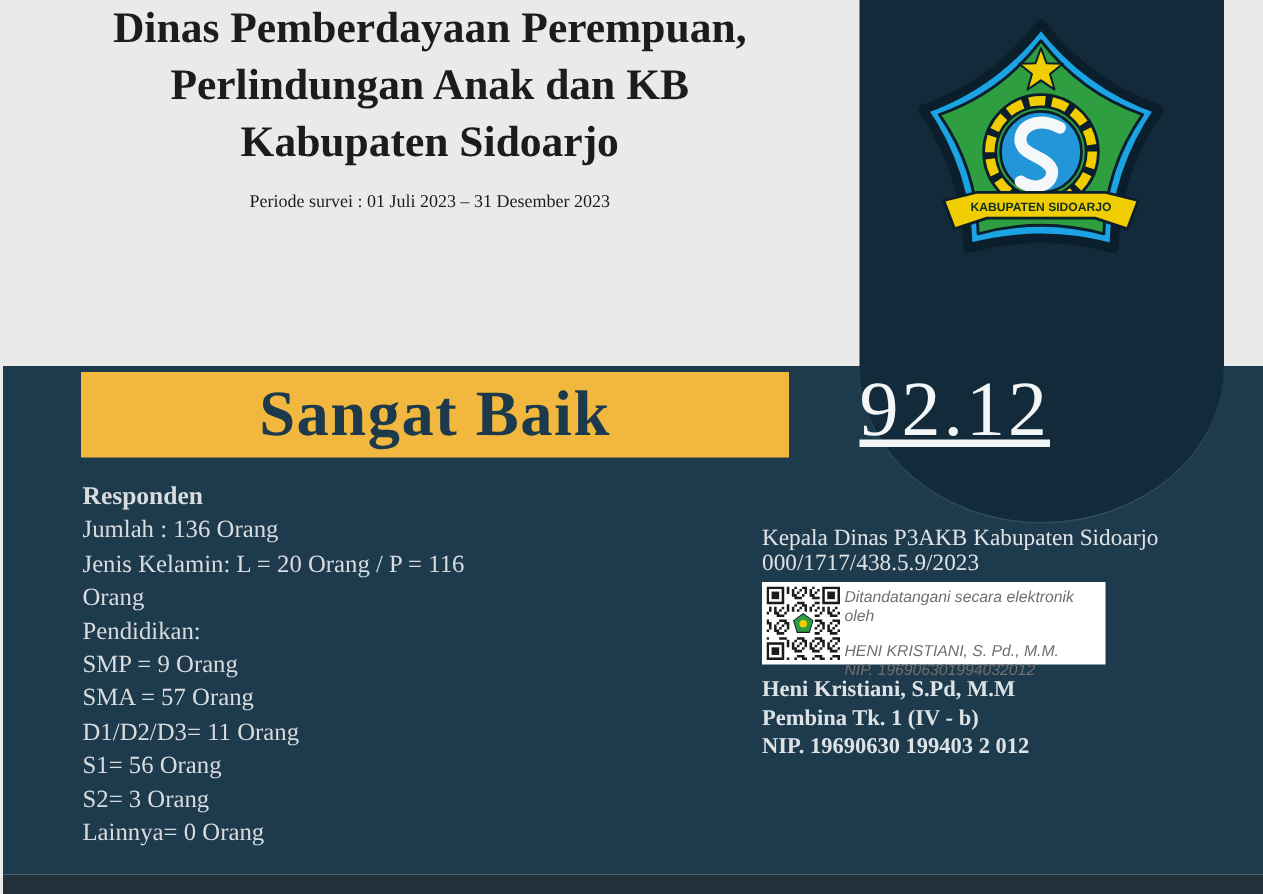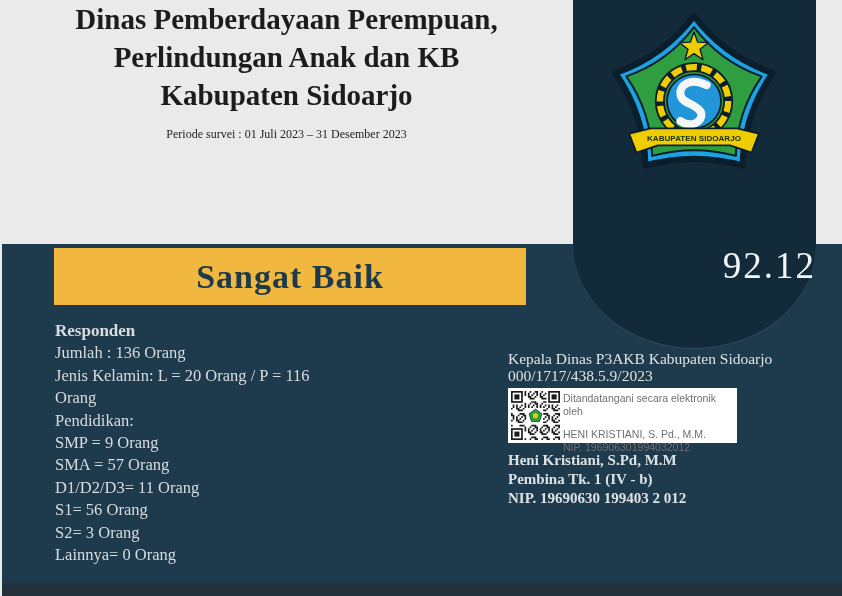--- a/index.html
+++ b/index.html
@@ -22,58 +22,58 @@
   .panel{
     position:absolute;left:573px;top:0;width:243px;height:348px;
     background:#132a3b;
     border-bottom-left-radius:122px 104px;
     border-bottom-right-radius:122px 104px;
     box-shadow:0 1px 0 rgba(150,190,210,0.15);
     z-index:3;
   }
   .panel .emblem{position:absolute;left:31px;top:11px;}
   .panel .score{
-    position:absolute;left:0;top:244px;width:100%;text-align:right;
-    color:#f2f6f7;font-size:37px;letter-spacing:2px;
+    position:absolute;left:0;top:244px;width:100%;text-align:left;
+    color:#f2f6f7;font-size:52px;letter-spacing:2px;text-decoration:underline;
   }
   
   .body-bg{
     position:absolute;left:2px;top:244px;width:840px;height:339px;
     background:#1e3a4d;z-index:1;
   }
   .bottom-strip{
     position:absolute;left:2px;top:583px;width:840px;height:13px;
     background:#22313a;z-index:1;
   }
   
   .banner{
     position:absolute;left:54px;top:248px;width:472px;height:57px;
     background:#f1b73e;z-index:2;
     display:flex;align-items:center;justify-content:center;
-    color:#1d3a4c;font-size:34px;font-weight:700;letter-spacing:1px;
+    color:#1d3a4c;font-size:43px;font-weight:700;letter-spacing:1px;
   }
   
   .respondents{
     position:absolute;left:55px;top:320px;width:430px;z-index:2;
     color:#d9dcde;font-size:16.5px;line-height:22.4px;
   }
   .respondents .resp-heading{font-weight:700;font-size:17px;}
   
   .signature{
     position:absolute;left:508px;top:350px;width:295px;z-index:4;
     color:#dfe3e4;font-size:15.5px;line-height:17px;
   }
   .stamp{
     margin-top:4px;width:229px;height:55px;background:#ffffff;
     display:flex;align-items:flex-start;
   }
   .stamp .qr{margin:3px;flex:0 0 auto;}
   .stamp .stamp-text{
     font-family:"Liberation Sans", sans-serif;color:#707070;
-    font-size:10.5px;line-height:13px;padding-top:4px;
+    font-size:10.5px;line-height:13px;padding-top:4px;font-style:italic;
   }
   .stamp .stamp-line1{margin-bottom:10px;}
   .signer{margin-top:8px;font-weight:700;font-size:15px;line-height:19px;color:#dde2e4;}
 </style>
 </head>
 <body>
 
 <div id="page">
 
   <div class="body-bg"></div>

